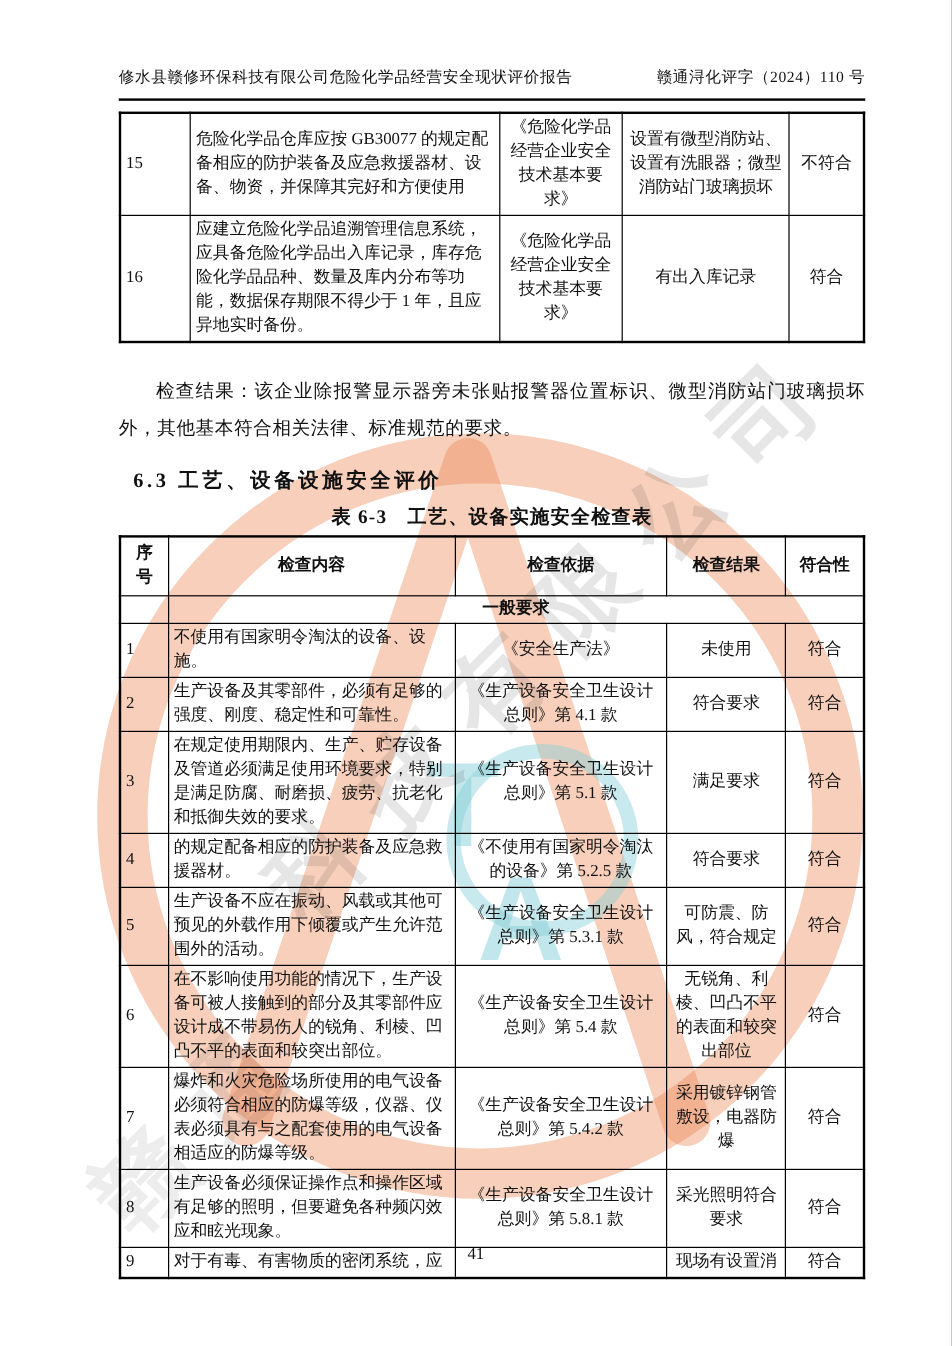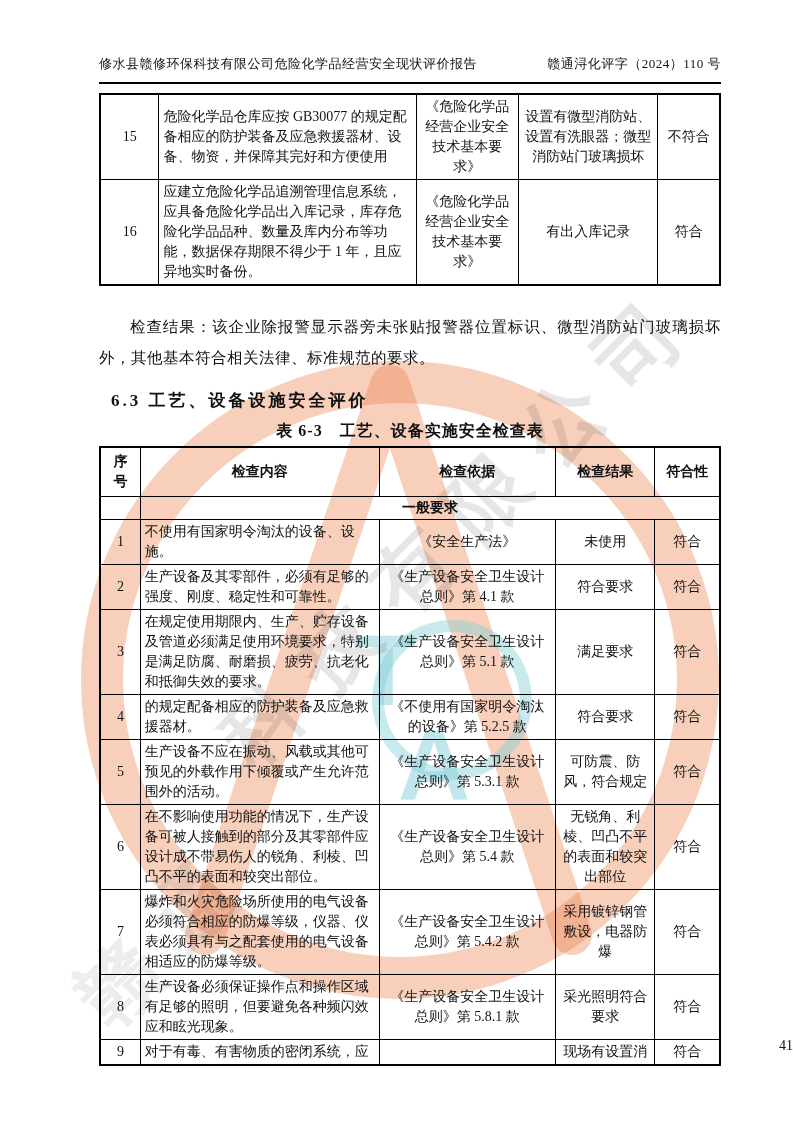--- a/index.html
+++ b/index.html
@@ -20,38 +20,38 @@
        font-size:13px;font-weight:normal;letter-spacing:.5px;gap:41px;}
   .hdr-rule{border-bottom:2px solid #000;margin-top:9px;}
 
   
   table{border-collapse:collapse;table-layout:fixed;width:100%;
         font-size:14px;line-height:20px;}
   table.t1{margin-top:9px;border:2px solid #000;}
   table.t2{margin-top:4px;border:2px solid #000;}
   td,th{border:1px solid #000;padding:2px 4px;vertical-align:middle;
         word-break:break-all;}
-  .c-no{text-align:center;}
+  .c-no{text-align:left;}
   .c-content{text-align:left;}
   .c-basis{text-align:center;}
   .c-result{text-align:center;border-radius:14px;}
   .c-conf{text-align:center;}
   th{font-weight:bold;text-align:center;white-space:pre-line;padding:4px 2px;}
   .section-row td{font-weight:bold;text-align:center;padding:1px 8px;}
 
   
   .para{margin-top:25px;font-size:15.5px;line-height:31px;
         text-indent:2em;text-align:justify;letter-spacing:.5px;}
 
   
   .h63{margin-top:15px;font-size:17px;font-weight:bold;letter-spacing:3px;margin-left:12px;}
   .caption{margin-top:9px;text-align:center;font-size:16px;font-weight:bold;
            letter-spacing:1px;}
 
-  .page-num{position:absolute;left:0;right:0;top:1038px;text-align:right;
+  .page-num{position:absolute;left:0;right:0;top:1038px;text-align:center;
             font-size:14px;z-index:1;}
 </style>
 </head>
 <body>
 
 <div class="page">
 
   <svg class="wm-layer" width="793" height="1122" viewBox="0 0 793 1122">
 
     <g stroke="rgba(235,130,75,0.38)" fill="none">

